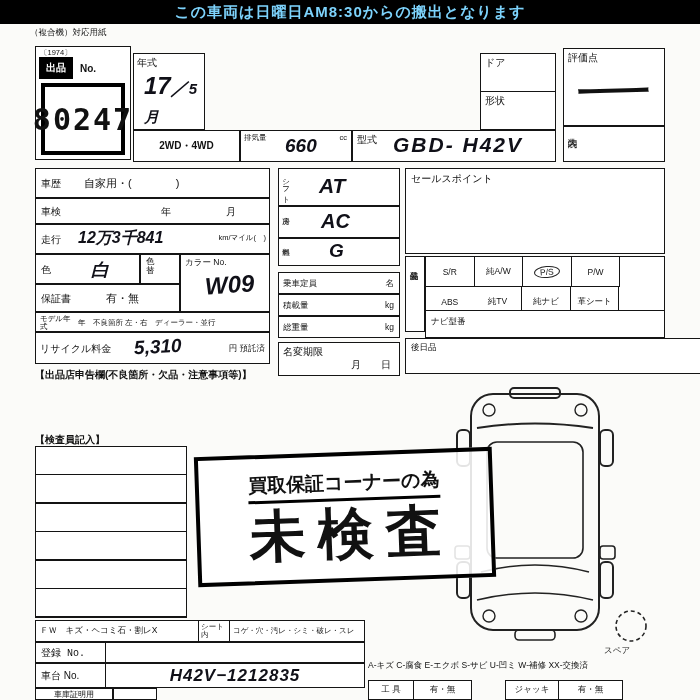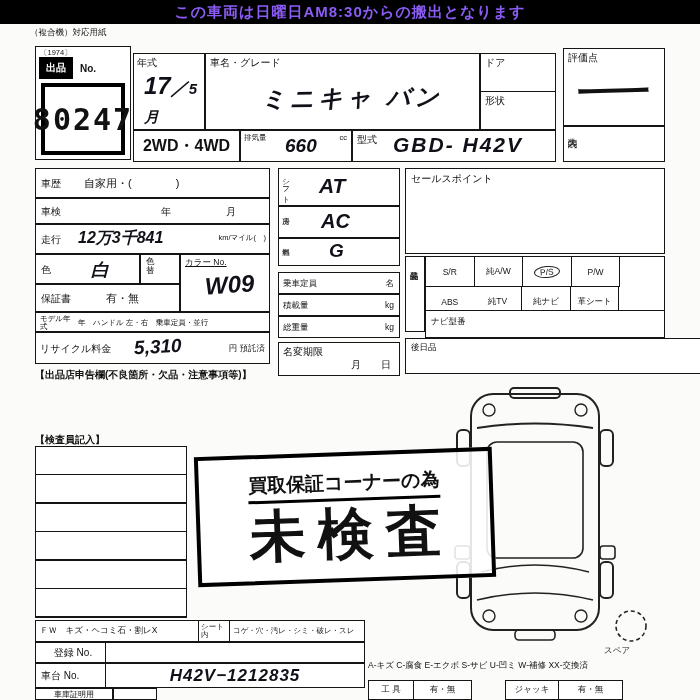--- a/index.html
+++ b/index.html
@@ -10,21 +10,21 @@
   .abs{position:absolute;box-sizing:border-box;}
   .box{position:absolute;box-sizing:border-box;border:1.6px solid #151515;background:#fff;}
   .nb{border:none;background:transparent;}
   .lbl{font-size:10px;}
   .sm{font-size:8.5px;}
   .xs{font-size:7.5px;}
   .b{font-weight:bold;}
   .ctr{display:flex;align-items:center;justify-content:center;}
   .hw{font-style:italic;font-weight:bold;color:#101018;}
   .vt{writing-mode:vertical-rl;text-orientation:upright;line-height:1;}
-  .banner{left:0;top:0;width:700px;height:24px;background:#000;color:#8b5cf6;
+  .banner{left:0;top:0;width:700px;height:24px;background:#000;color:#7dd3fc;
     display:flex;align-items:center;justify-content:center;font-size:15px;font-weight:bold;letter-spacing:1px;}
   .lot-number{font-family:"DejaVu Sans Mono",monospace;font-size:30px;font-weight:bold;letter-spacing:2px;}
   .inspect-lines{background:repeating-linear-gradient(to bottom,#fff 0px,#fff 27px,#131313 27px,#131313 28.4px);}
   .stamp{left:196px;top:452px;width:298px;height:130px;border:4px solid #000;background:rgba(255,255,255,.88);
     transform:rotate(-2deg);display:flex;flex-direction:column;align-items:center;justify-content:center;z-index:6;}
   .stamp-l1{font-size:19px;font-weight:bold;border-bottom:3px solid #000;padding-bottom:2px;}
   .stamp-l2{font-size:56px;font-weight:900;letter-spacing:12px;text-indent:12px;line-height:1.05;margin-top:4px;}
   .circled{border:1.8px solid #222;border-radius:50%;padding:0 5px;transform:rotate(-5deg);display:inline-block;}
   .cell-div{border-left:1.4px solid #151515;height:100%;display:flex;align-items:center;}
   .score-stroke{font-size:40px;font-weight:bold;transform:scaleX(1.9) rotate(-3deg);}
@@ -51,43 +51,39 @@
     </div>
   </div>
 
   <div class="box" style="left:133px;top:53px;width:72px;height:77px;">
     <div class="abs lbl" style="left:3px;top:2px;">年式</div>
     <div class="abs hw" style="left:10px;top:18px;font-size:24px;">
       <span>17</span><span style="font-size:18px;">／</span><span style="font-size:15px;">5月</span>
     </div>
   </div>
 
-  <div class="box" style="left:205px;top:53px;width:275px;height:77px;">
-    <div class="abs lbl" style="left:4px;top:2px;">車名・グレード</div>
-    <div class="abs hw" style="left:55px;top:28px;font-size:24px;transform:rotate(-1deg);letter-spacing:4px;">ミニキャ バン</div>
-  </div>
 
   <div class="box" style="left:480px;top:53px;width:76px;height:56px;">
     <div class="abs lbl" style="left:4px;top:2px;">ドア</div>
   </div>
   <div class="box" style="left:480px;top:91px;width:76px;height:39px;">
     <div class="abs lbl" style="left:4px;top:2px;">形状</div>
   </div>
 
   <div class="box" style="left:563px;top:48px;width:102px;height:78px;">
     <div class="abs lbl" style="left:4px;top:2px;">評価点</div>
     <div class="abs ctr" style="left:0;top:14px;width:100%;height:58px;">
       <span class="score-stroke">一</span>
     </div>
   </div>
   <div class="box" style="left:563px;top:126px;width:102px;height:36px;">
     <div class="abs vt lbl" style="left:3px;top:3px;">内装</div>
   </div>
 
-  <div class="box ctr" style="left:133px;top:130px;width:107px;height:32px;font-size:16px;font-weight:bold;">
+  <div class="box ctr" style="left:133px;top:130px;width:107px;height:32px;font-size:10px;font-weight:bold;">
     <span>2WD・4WD</span>
   </div>
   <div class="box" style="left:240px;top:130px;width:112px;height:32px;">
     <div class="abs xs" style="left:3px;top:2px;">排気量</div>
     <div class="abs hw" style="left:44px;top:4px;font-size:19px;">660</div>
     <div class="abs xs" style="right:4px;top:2px;">cc</div>
   </div>
   <div class="box" style="left:352px;top:130px;width:204px;height:32px;">
     <div class="abs lbl" style="left:4px;top:2px;">型式</div>
     <div class="abs hw" style="left:40px;top:2px;font-size:21px;letter-spacing:2px;">GBD- H42V</div>
@@ -108,30 +104,30 @@
     <div class="abs xs" style="right:3px;top:8px;">km/マイル(　)</div>
   </div>
   <div class="box" style="left:35px;top:254px;width:105px;height:30px;">
     <div class="abs lbl" style="left:5px;top:8px;">色</div>
     <div class="abs hw" style="left:55px;top:3px;font-size:18px;">白</div>
   </div>
   <div class="box" style="left:140px;top:254px;width:40px;height:30px;">
     <div class="abs sm" style="left:5px;top:2px;width:14px;line-height:1.1;">色替</div>
   </div>
   <div class="box" style="left:180px;top:254px;width:90px;height:58px;">
-    <div class="abs sm" style="left:4px;top:2px;text-decoration:underline;">カラー No.</div>
+    <div class="abs sm" style="left:4px;top:2px;">カラー No.</div>
     <div class="abs hw" style="left:24px;top:16px;font-size:24px;transform:rotate(-4deg);">W09</div>
   </div>
   <div class="box" style="left:35px;top:284px;width:145px;height:28px;">
     <div class="abs lbl" style="left:5px;top:7px;">保証書</div>
     <div class="abs" style="left:70px;top:6px;font-size:11px;">有・無</div>
   </div>
   <div class="box" style="left:35px;top:312px;width:235px;height:20px;">
     <div class="abs xs" style="left:4px;top:2px;width:32px;line-height:1.1;">モデル年式</div>
-    <div class="abs xs" style="left:42px;top:5px;">年　ハンドル 左・右　乗車定員・並行</div>
+    <div class="abs xs" style="left:42px;top:5px;">年　不良箇所 左・右　ディーラー・並行</div>
   </div>
   <div class="box" style="left:35px;top:332px;width:235px;height:32px;">
     <div class="abs lbl" style="left:4px;top:9px;">リサイクル料金</div>
     <div class="abs hw" style="left:98px;top:3px;font-size:19px;transform:rotate(-3deg);">5,310</div>
     <div class="abs sm" style="right:4px;top:10px;">円 預託済</div>
   </div>
   <div class="abs nb b" style="left:35px;top:368px;font-size:10px;">【出品店申告欄(不良箇所・欠品・注意事項等)】</div>
 
   <div class="box" style="left:278px;top:168px;width:122px;height:38px;">
     <div class="abs vt xs" style="left:3px;top:4px;">シフト</div>
@@ -248,21 +244,21 @@
       </div>
     <div class="cell-div" style="width:30px;">
         <span class="xs" style="width:26px;line-height:1.05;padding-left:2px;">シート内</span>
       </div>
     <div class="cell-div" style="flex:1;">
         <span class="xs" style="padding-left:3px;">コゲ・穴・汚レ・シミ・破レ・スレ</span>
       </div>
   </div>
 
   <div class="box" style="left:35px;top:642px;width:330px;height:21px;display:flex;">
-    <div class="ctr lbl" style="width:64px;border-right:1.4px solid #151515;justify-content:center;padding-left:5px;">
+    <div class="ctr lbl" style="width:64px;border-right:1.4px solid #151515;justify-content:flex-start;padding-left:5px;font-family:Liberation Mono, monospace;">
         <span>登録 No.</span>
       </div>
     <div style="flex:1;"></div>
   </div>
   <div class="box" style="left:35px;top:663px;width:330px;height:25px;display:flex;">
     <div class="ctr lbl" style="width:64px;border-right:1.4px solid #151515;justify-content:flex-start;padding-left:5px;">
         <span>車台 No.</span>
       </div>
     <div class="ctr" style="flex:1;">
         <span class="hw" style="font-size:17px;letter-spacing:1px;">H42V−1212835</span>

